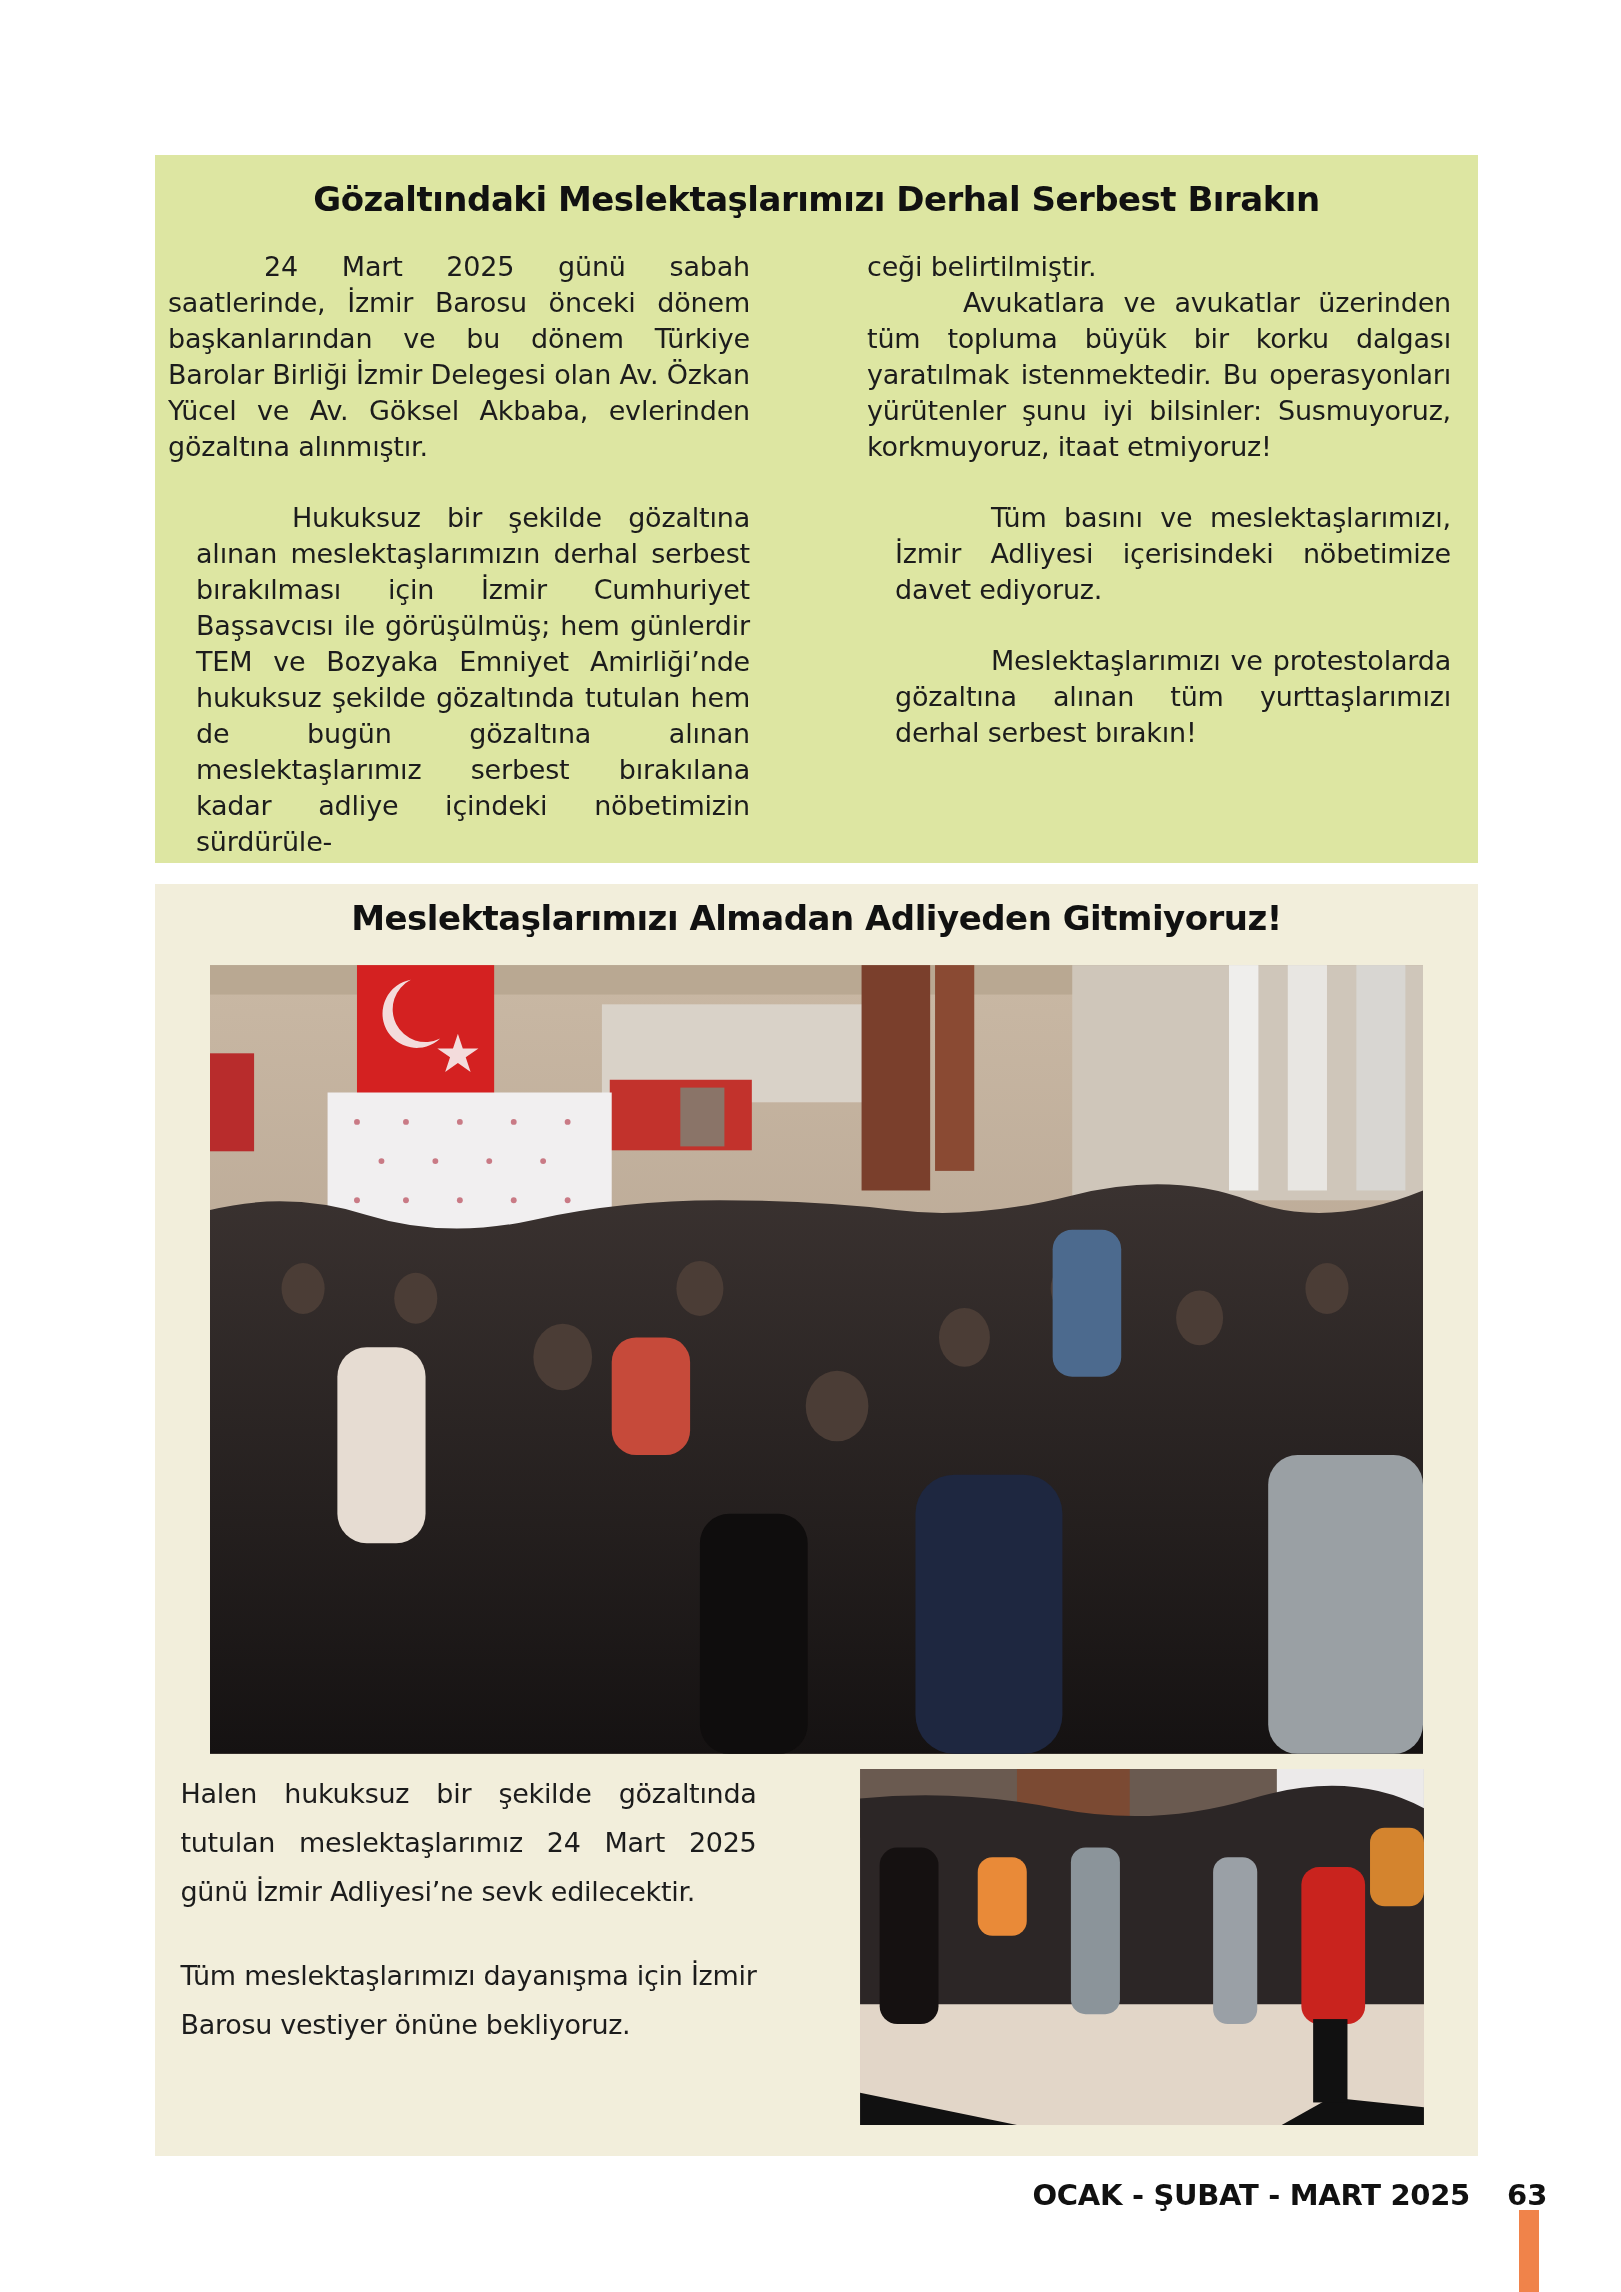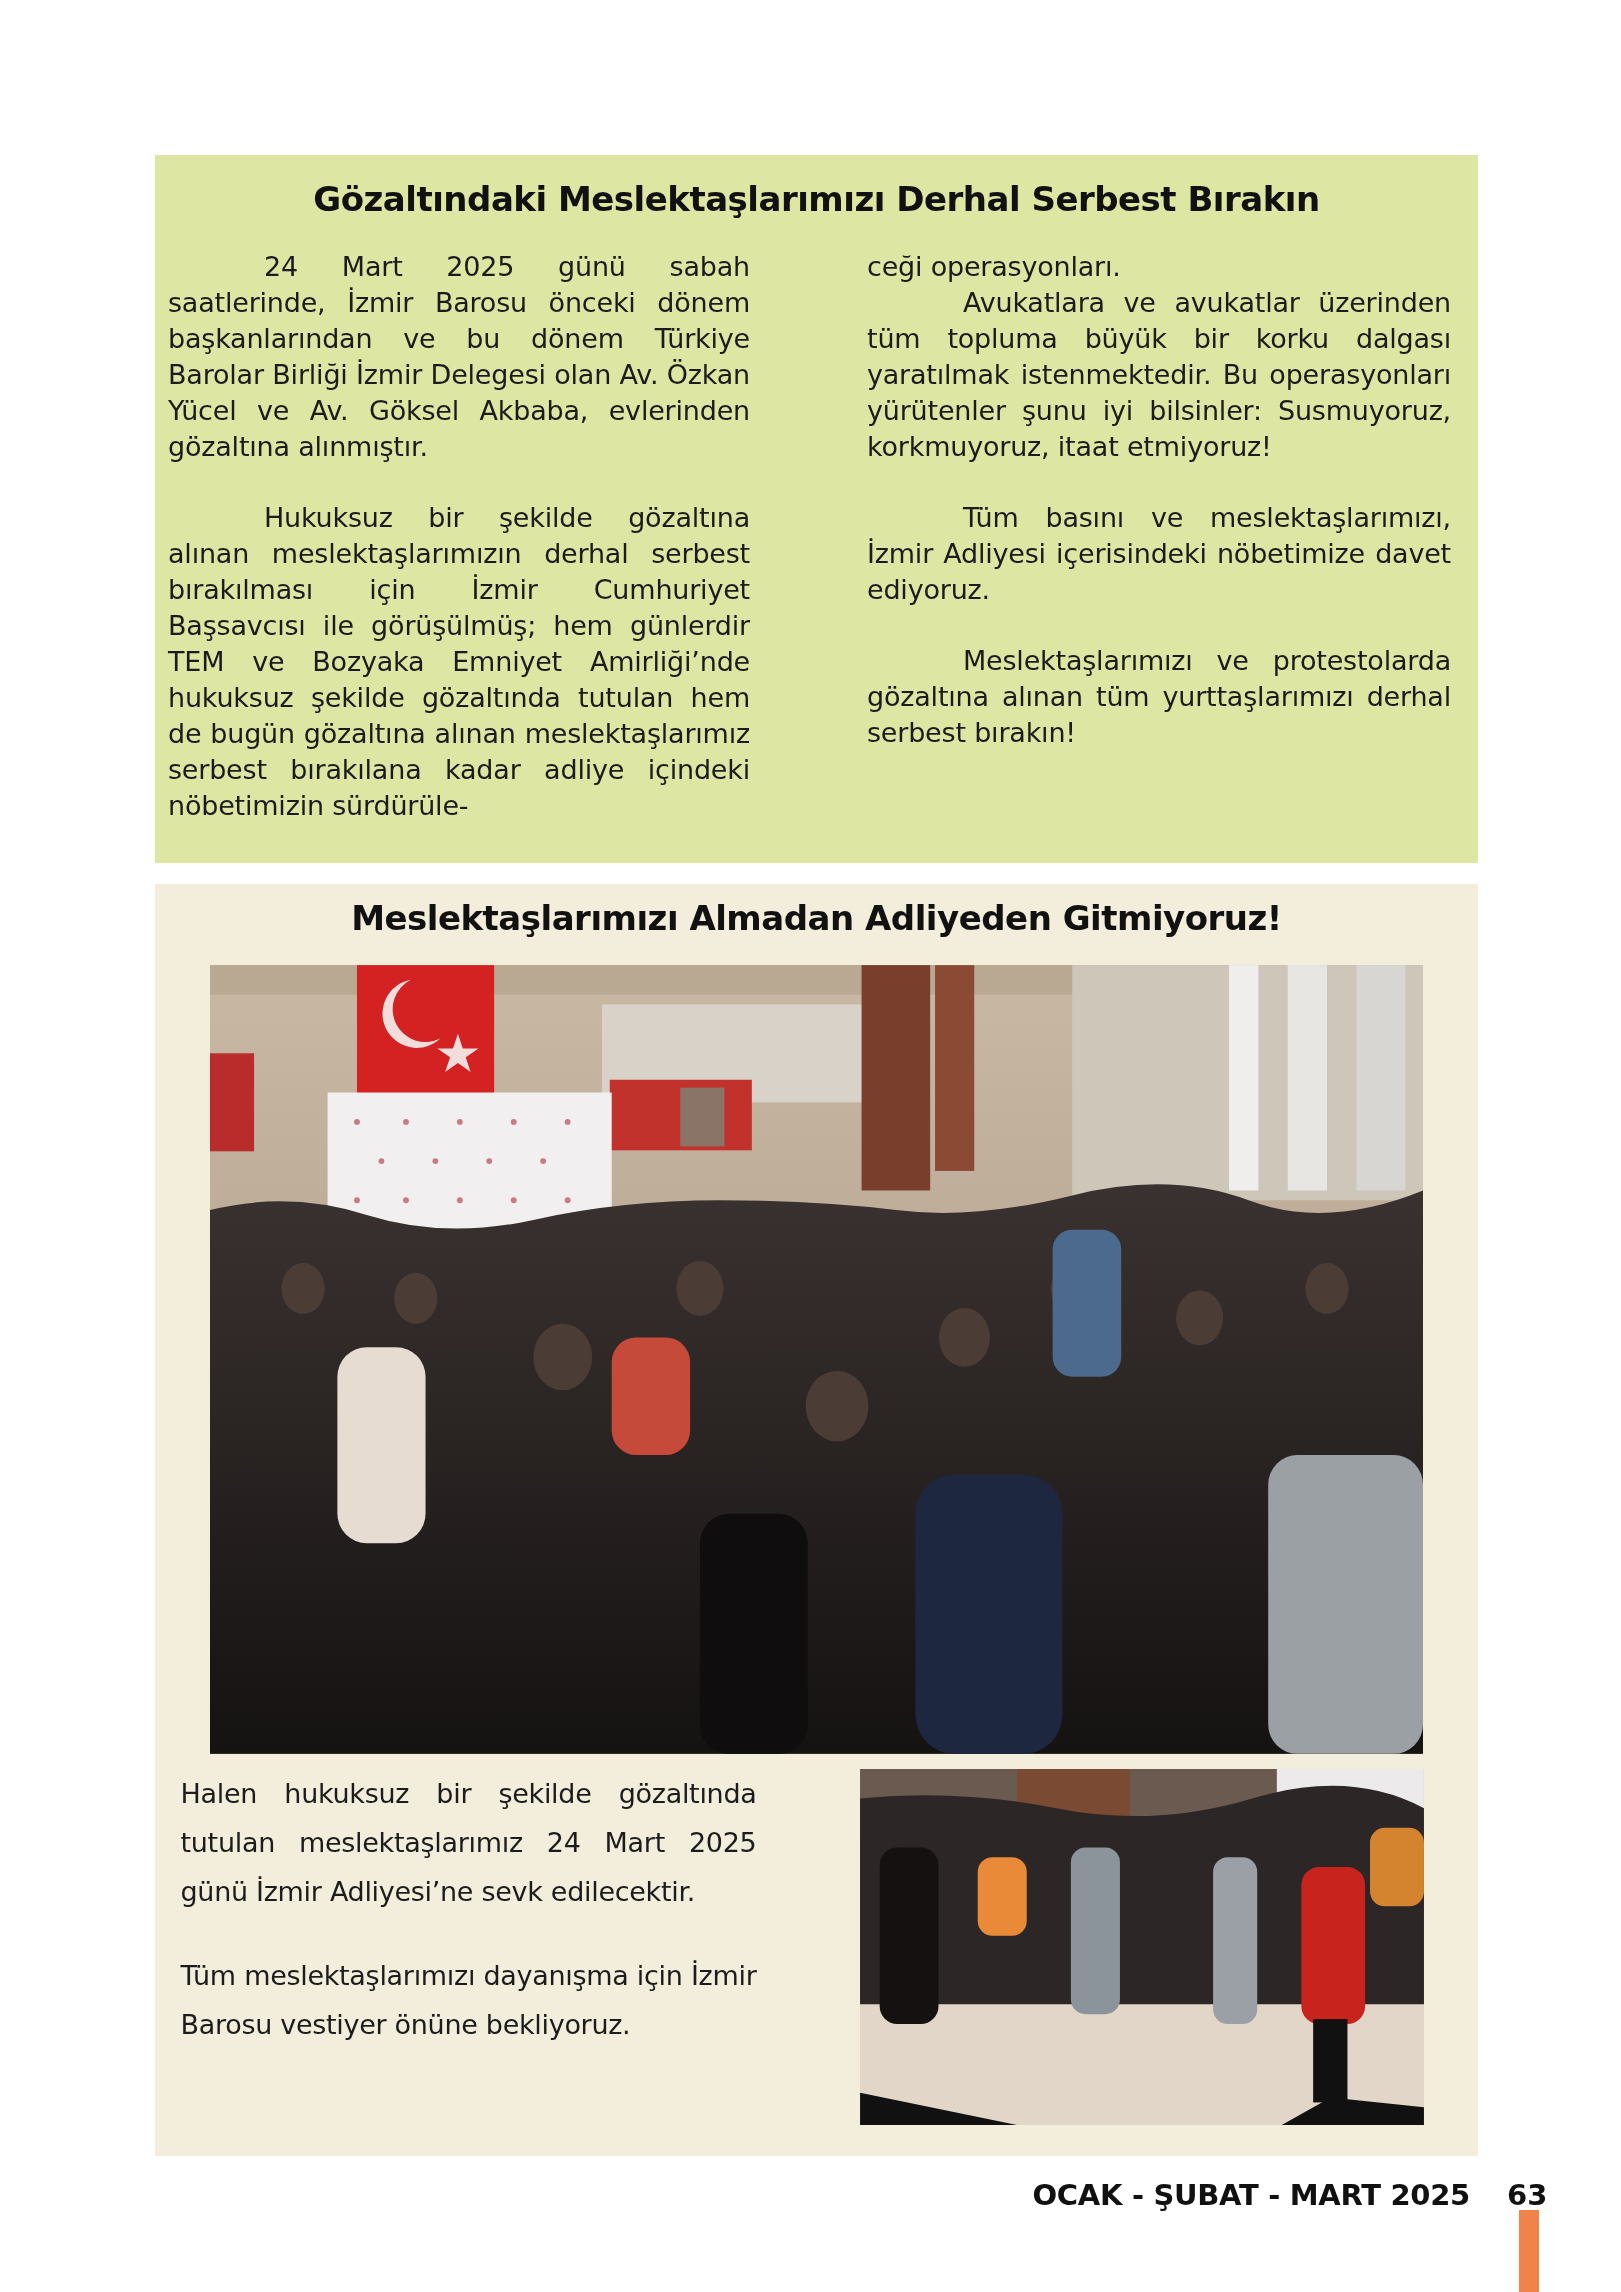--- a/index.html
+++ b/index.html
@@ -9,21 +9,21 @@
   .box-green { top:155px; height:708px; background:#dde6a2; }
   .box-cream { top:884px; height:1272px; background:#f2eedb; }
   .title { position:absolute; left:0; right:0; text-align:center; font-weight:bold;
            font-size:34px; letter-spacing:-0.5px; color:#111; }
   .box-green .title { top:23.5px; }
   .box-cream .title { top:13.7px; }
   .col { position:absolute; font-size:27px; line-height:36px; text-align:justify; color:#1c1c1c;
          letter-spacing:-0.2px; hyphens:manual; }
   .col p { margin:0; }
   .col p.indent { text-indent:96px; }
-  .col p.gap { margin-top:35px; }
+  .col p.gap { margin-top:35px;margin-left:28px; }
   .col-left { left:13px; top:94px; width:582px; }
   .col-right { left:712px; top:94px; width:584px; }
   .photo { position:absolute; overflow:hidden; }
   .photo-main { left:55px; top:81px; width:1213px; height:789px; }
   .photo-small { left:705px; top:885px; width:564px; height:356px; }
   .caption { position:absolute; left:25.5px; top:885px; width:576px; font-size:27px; line-height:49px;
              text-align:justify; color:#1c1c1c; letter-spacing:-0.3px; }
   .caption p { margin:0 0 35px 0; }
   .footer { position:absolute; top:2178px; right:151px; font-weight:bold; font-size:29px; color:#111;
             letter-spacing:-0.3px;text-align:right; }
@@ -33,21 +33,21 @@
 </head>
 <body>
 
 <div class="box box-green">
   <div class="title">Gözaltındaki Meslektaşlarımızı Derhal Serbest Bırakın</div>
   <div class="col col-left">
     <p class="indent">24 Mart 2025 günü sabah saatlerinde, İzmir Barosu önceki dönem başkanlarından ve bu dönem Türkiye Barolar Birliği İzmir Delegesi olan Av. Özkan Yücel ve Av. Göksel Akbaba, evlerinden gözaltına alınmıştır.</p>
     <p class="indent gap">Hukuksuz bir şekilde gözaltına alınan meslektaşlarımızın derhal serbest bırakılması için İzmir Cumhuriyet Başsavcısı ile görüşülmüş; hem günlerdir TEM ve Bozyaka Emniyet Amirliği’nde hukuksuz şekilde gözaltında tutulan hem de bugün gözaltına alınan meslektaşlarımız serbest bırakılana kadar adliye içindeki nöbetimizin sürdürüle-</p>
   </div>
   <div class="col col-right">
-    <p>ceği operasyonları.</p>
+    <p>ceği belirtilmiştir.</p>
     <p class="indent">Avukatlara ve avukatlar üzerinden tüm topluma büyük bir korku dalgası yaratılmak istenmektedir. Bu operasyonları yürütenler şunu iyi bilsinler: Susmuyoruz, korkmuyoruz, itaat etmiyoruz!</p>
     <p class="indent gap">Tüm basını ve meslektaşlarımızı, İzmir Adliyesi içerisindeki nöbetimize davet ediyoruz.</p>
     <p class="indent gap">Meslektaşlarımızı ve protestolarda gözaltına alınan tüm yurttaşlarımızı derhal serbest bırakın!</p>
   </div>
 </div>
 
 <div class="box box-cream">
   <div class="title">Meslektaşlarımızı Almadan Adliyeden Gitmiyoruz!</div>
 
   <div class="photo photo-main" role="img" aria-label="Crowd of lawyers gathered in the İzmir courthouse atrium under a large Turkish flag">

